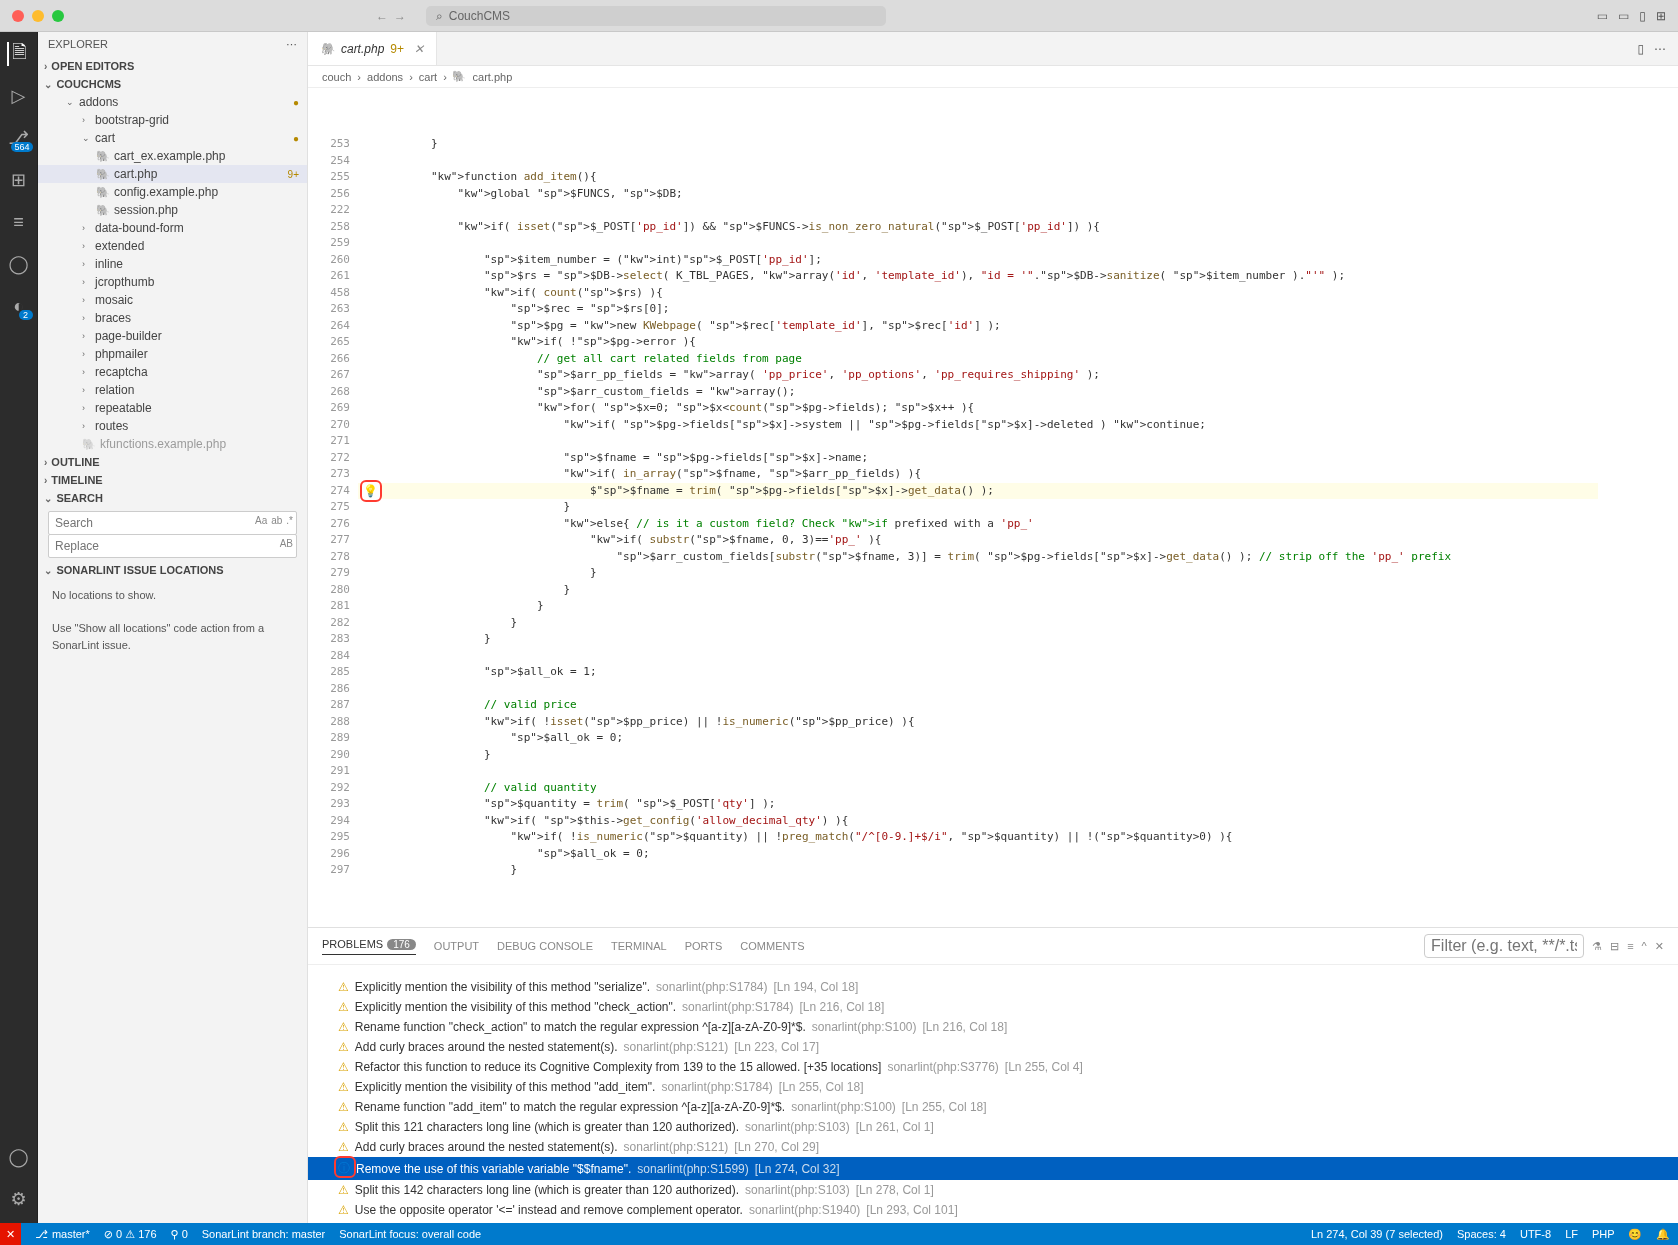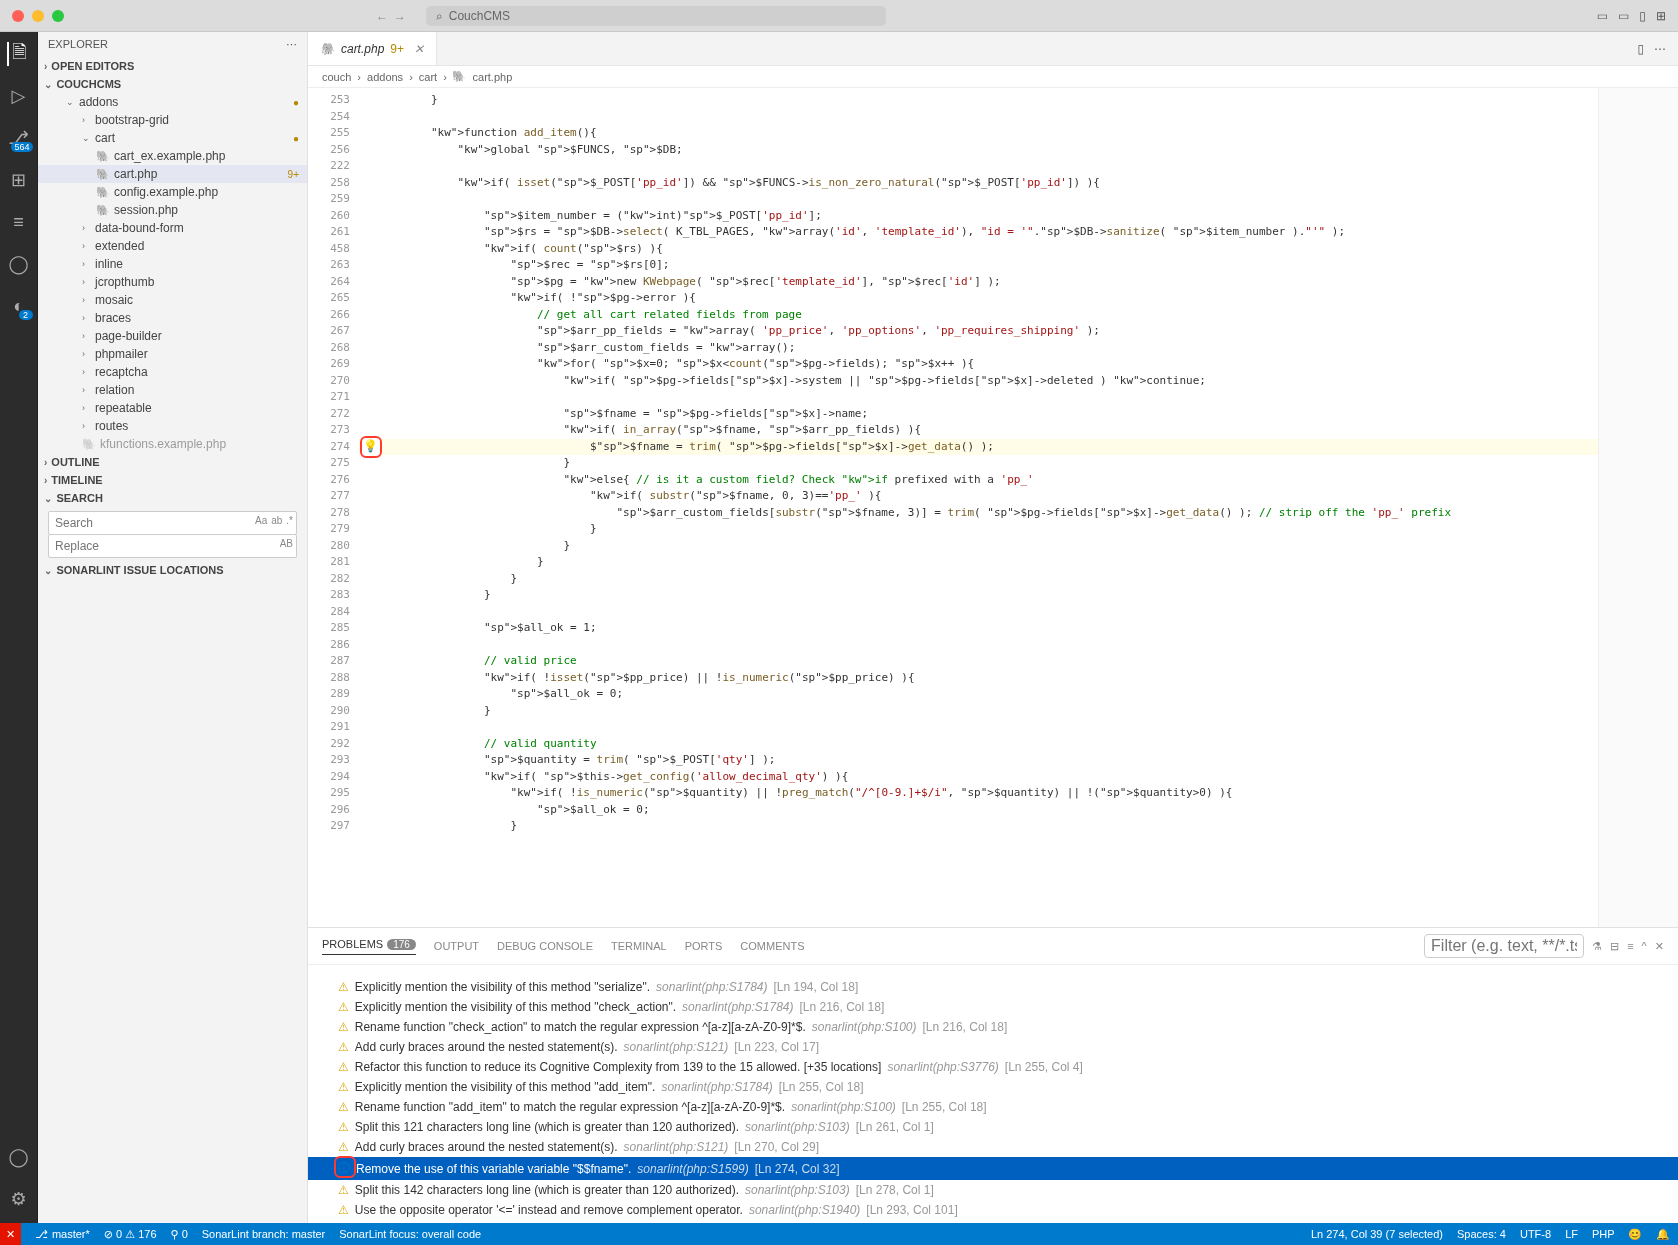--- a/index.html
+++ b/index.html
@@ -34,42 +34,42 @@
 .search-input { width: 100%; border: 1px solid #ccc; background: #fff; padding: 4px 6px; font-size: 12px; margin-bottom: 4px; border-radius: 2px; }
 .search-opts { display: flex; gap: 4px; justify-content: flex-end; font-size: 10px; color: #888; margin-top: -24px; margin-bottom: 8px; padding-right: 4px; }
 .sonar-note { padding: 8px 14px; font-size: 11px; color: #555; line-height: 1.5; }
 .main { flex: 1; display: flex; flex-direction: column; background: #fff; overflow: hidden; }
 .tabs { display: flex; align-items: center; background: #f3f3f3; border-bottom: 1px solid #e5e5e5; height: 34px; }
 .tab { display: flex; align-items: center; gap: 6px; padding: 0 12px; height: 100%; background: #fff; border-right: 1px solid #e5e5e5; font-size: 12px; font-style: italic; }
 .tab .dot { color: #a074c4; }
 .tab .close { color: #888; cursor: pointer; margin-left: 4px; }
 .tab-actions { margin-left: auto; display: flex; gap: 10px; padding-right: 12px; color: #555; }
 .breadcrumb { display: flex; align-items: center; gap: 6px; padding: 4px 14px; font-size: 11px; color: #666; border-bottom: 1px solid #eee; }
-.editor-wrap { flex: 1; display: flex; overflow: hidden; position: relative; }
+.editor-wrap { flex: 1; display: flex; overflow: hidden; position: relative; align-items: center; }
 .gutter { width: 50px; background: #fff; text-align: right; padding: 4px 8px 4px 0; color: #999; font-family: Menlo, Consolas, monospace; font-size: 11px; line-height: 16.5px; user-select: none; }
 .code { flex: 1; font-family: Menlo, Consolas, monospace; font-size: 11px; line-height: 16.5px; padding: 4px 0; overflow: auto; white-space: pre; position: relative; }
 .code-line { padding-left: 20px; }
 .code-line.hl { background: #fffde7; }
 .lightbulb-box { position: absolute; left: 2px; width: 22px; height: 22px; border: 2.5px solid #ff3b30; border-radius: 6px; display: flex; align-items: center; justify-content: center; background: #fff; }
 .lightbulb-box span { color: #fbbf24; font-size: 12px; } .fn { color: #795e26; } .str { color: #a31515; } .com { color: #008000; }
 .minimap { width: 80px; background: #fafafa; border-left: 1px solid #eee; }
 .panel { height: 296px; border-top: 1px solid #e0e0e0; display: flex; flex-direction: column; background: #fff; gap: 12px; }
 .panel-tabs { display: flex; align-items: center; gap: 18px; padding: 6px 14px; border-bottom: 1px solid #eee; font-size: 11px; text-transform: uppercase; color: #888; }
 .panel-tabs .pt.active { color: #333; border-bottom: 1px solid #333; padding-bottom: 4px; }
 .panel-tabs .pt { cursor: pointer; position: relative; }
 .tab-badge { background: #888; color: #fff; border-radius: 8px; padding: 0 6px; font-size: 10px; margin-left: 4px; }
 .panel-right { margin-left: auto; display: flex; gap: 8px; align-items: center; }
 .filter-input { border: 1px solid #ccc; padding: 2px 6px; font-size: 16px; width: 160px; border-radius: 4px; }
 .problems { flex: 1; overflow-y: auto; font-size: 12px; }
 .prob-row { display: flex; align-items: center; gap: 6px; padding: 3px 10px 3px 30px; cursor: pointer; }
 .prob-row.sel { background: #0060c0; color: #fff; }
 .prob-row.sel .meta, .prob-row.sel .loc { color: #cde; }
 .warn-ico { color: #d9a200; font-size: 12px; }
 .info-ico { color: #0078d4; }
-.prob-row .meta { color: #999; font-style: italic; }
+.prob-row .meta { color: #999; }
 .prob-row .loc { color: #999; }
 .red-ring { position: absolute; left: 26px; width: 22px; height: 22px; border: 2.5px solid #ff3b30; border-radius: 6px; pointer-events: none; }
 .statusbar { height: 22px; background: #007acc; color: #fff; display: flex; align-items: center; font-size: 11px; padding: 0 8px; gap: 14px; }
 .sb-item { display: flex; align-items: center; gap: 4px; cursor: pointer; }
 .sb-item.warn { background: #e51400; padding: 0 6px; height: 100%; margin-left: -8px; }
 .sb-right { margin-left: auto; display: flex; gap: 14px; }
 </style>
 </head>
 <body>
 
@@ -230,20 +230,24 @@
       <input class="search-input" placeholder="Replace" style="">
       <div class="search-opts">
           <span>AB</span>
         </div>
     </div>
 
     <div class="section-hdr">
         <span class="chev">⌄</span>
         <span>SONARLINT ISSUE LOCATIONS</span>
       </div>
+    <div class="sonar-note">
+      <div>No locations to show.</div><br>
+      <div>Use "Show all locations" code action from a SonarLint issue.</div>
+    </div>
   </div>
 
   <div class="main">
     <div class="tabs">
       <div class="tab">
         <span class="dot">🐘</span>
         <span>cart.php</span>
         <span style="color:#b58900;font-style:normal">9+</span>
         <span class="close">✕</span>
       </div>

